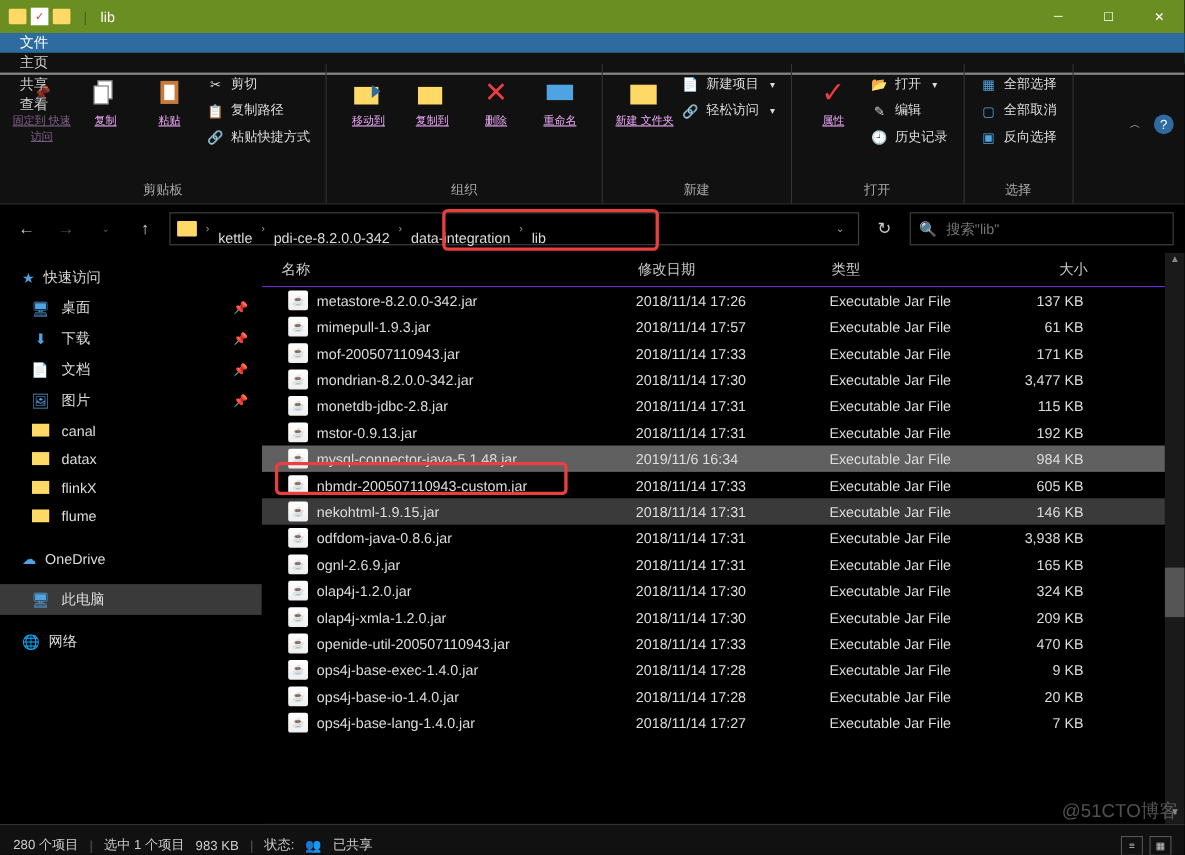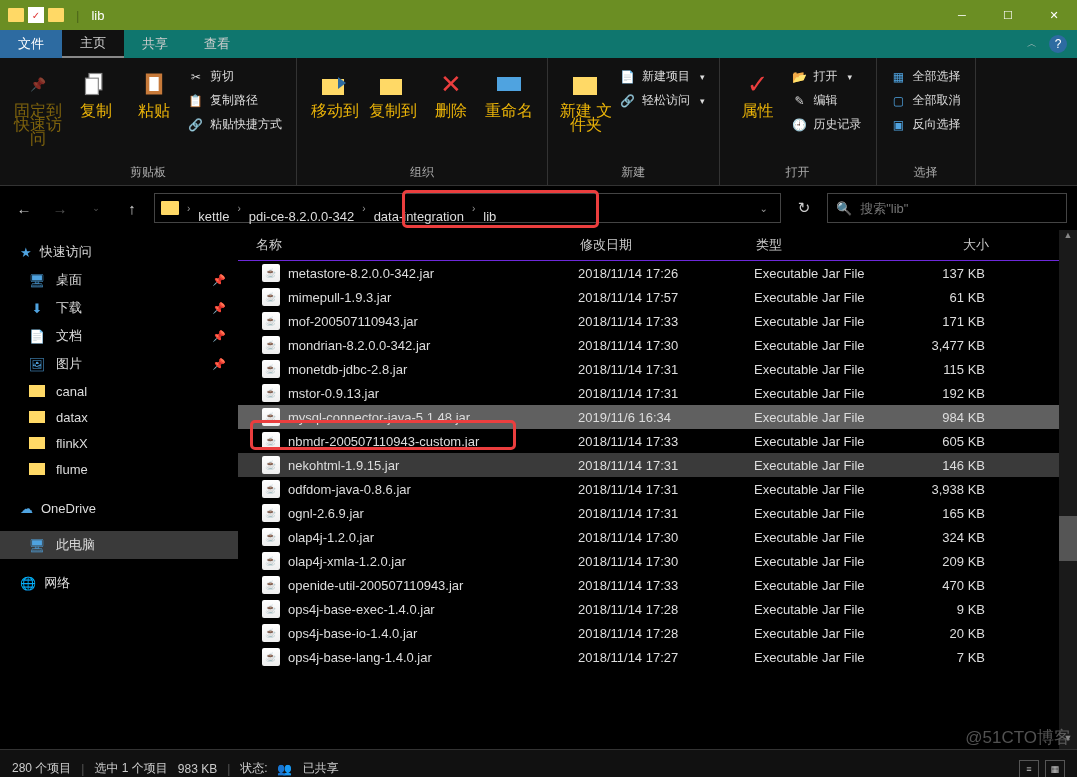--- a/index.html
+++ b/index.html
@@ -6,35 +6,35 @@
 body { width: 1077px; height: 777px; background: #000; color: #fff; overflow: hidden; font-size: 13px; }
 
 .titlebar { height: 30px; background: #6B8E23; display: flex; align-items: center; padding-left: 8px; }
 .titlebar .folder-ico { width: 16px; height: 14px; background: #FFD966; border-radius: 1px; margin-right: 4px; }
 .titlebar .tb-icon { width: 16px; height: 16px; background: #fff; margin-right: 4px; display: flex; align-items: center; justify-content: center; font-size: 10px; color: #d33; }
 .titlebar .sep { color: rgba(0,0,0,0.3); margin: 0 8px; }
 .titlebar .title { color: #fff; font-size: 13px; margin-left: 4px; }
 .titlebar .winctrl { margin-left: auto; display: flex; }
 .titlebar .winctrl div { width: 46px; height: 30px; display: flex; align-items: center; justify-content: center; font-size: 11px; color: #fff; cursor: pointer; }
 
-.tabbar { height: 28px; background: #0f766e; display: flex; align-items: stretch; }
+.tabbar { height: 28px; background: #0f766e; display: flex; align-items: stretch; flex-direction: column; }
 .tabbar .tab { padding: 0 18px; display: flex; align-items: center; color: #ccc; cursor: pointer; font-size: 13px; }
 .tabbar .tab.file { background: #2D6BA1; color: #fff; }
 .tabbar .tab.active { background: #111; border-bottom: 2px solid #888; }
 .tabbar .help { margin-left: auto; display: flex; align-items: center; padding-right: 10px; gap: 12px; color: #ccc; }
 .tabbar .help .chev { font-size: 10px; }
 .tabbar .help .q { width: 18px; height: 18px; border-radius: 50%; background: #2D6BA1; color: #fff; display: flex; align-items: center; justify-content: center; font-size: 12px; }
 
 .ribbon { height: 128px; background: #111; display: flex; border-bottom: 1px solid #333; }
 .rgroup { border-right: 1px solid #333; padding: 4px 10px 0; display: flex; flex-direction: column; }
 .rgroup .items { flex: 1; display: flex; align-items: flex-start; gap: 2px; }
 .rgroup .label { text-align: center; color: #aaa; font-size: 12px; padding-bottom: 4px; }
 .rbig { display: flex; flex-direction: column; align-items: center; width: 56px; padding-top: 6px; gap: 4px; cursor: pointer; }
 .rbig .ico { width: 32px; height: 32px; display: flex; align-items: center; justify-content: center; }
-.rbig .lbl { font-size: 16px; color: #eab308; text-align: center; line-height: 14px; }
+.rbig .lbl { font-size: 10px; color: #f0abfc; text-align: center; line-height: 14px; text-decoration: underline; }
 .rbig.dim { opacity: 0.5; }
 .rsmall-list { display: flex; flex-direction: column; gap: 3px; padding-top: 4px; }
 .rs { display: flex; align-items: center; gap: 6px; font-size: 12px; color: #ddd; cursor: pointer; padding: 2px 4px; white-space: nowrap; }
 .rs .si { width: 16px; height: 16px; display: flex; align-items: center; justify-content: center; }
 
 .navbar { height: 44px; background: #000; display: flex; align-items: center; padding: 0 10px; gap: 8px; }
 .navbtn { width: 28px; height: 28px; display: flex; align-items: center; justify-content: center; color: #ccc; cursor: pointer; font-size: 15px; }
 .navbtn.dim { opacity: 0.4; }
 .address { flex: 1; height: 30px; background: #000; border: 1px solid #444; display: flex; align-items: center; padding: 0 6px; gap: 2px; position: relative; }
 .address .folder-ico { width: 18px; height: 14px; background: #FFD966; border-radius: 1px; margin-right: 6px; }

